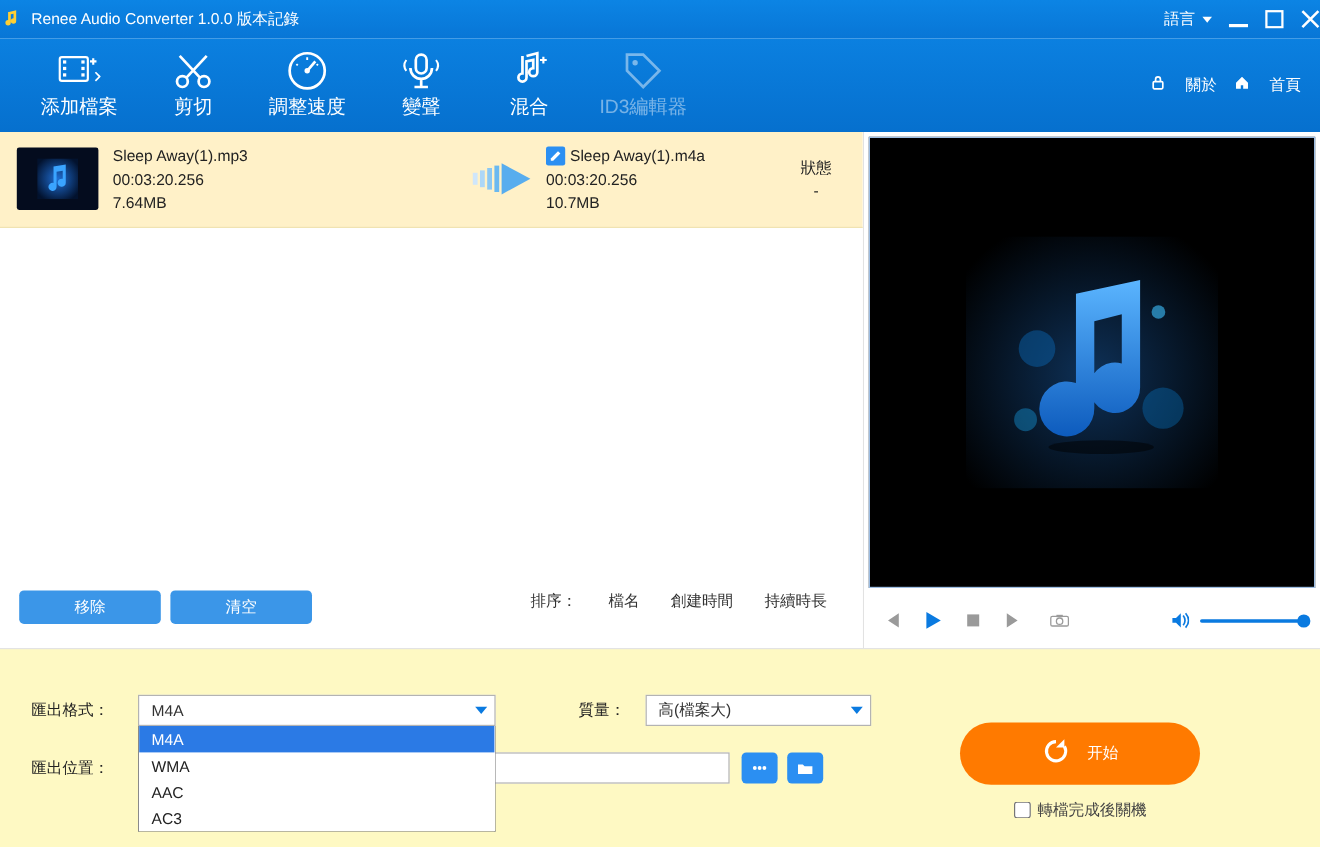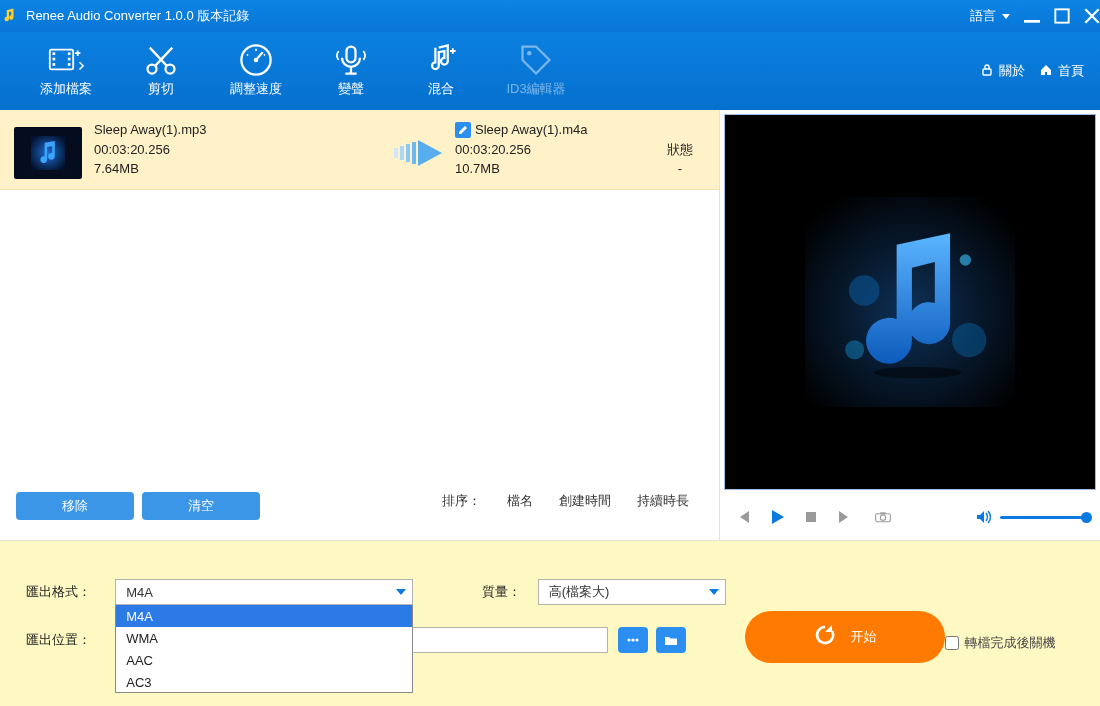--- a/index.html
+++ b/index.html
@@ -9,28 +9,28 @@
 .titlebar .logo svg{width:18px;height:18px;}
 .titlebar .title{flex:1;}
 .titlebar .win-btns{display:flex;align-items:center;gap:14px;}
 .titlebar .lang{display:flex;align-items:center;gap:6px;cursor:pointer;}
 .titlebar .wbtn{width:16px;height:16px;display:flex;align-items:center;justify-content:center;cursor:pointer;}
 .toolbar{height:78px;background:linear-gradient(#0b80e0,#0670ce);display:flex;align-items:center;color:#fff;padding:0 16px;}
 .tool{display:flex;flex-direction:column;align-items:center;justify-content:center;width:90px;height:70px;cursor:pointer;gap:4px;}
 .tool.wide{width:100px;}
 .tool.disabled{opacity:.45;cursor:default;}
 .tool .ticon{width:36px;height:32px;display:flex;align-items:center;justify-content:center;}
-.tool .tlabel{font-size:13px;}
+.tool .tlabel{font-size:16px;}
 .toolbar .spacer{flex:1;}
 .toolbar .right-links{display:flex;gap:14px;align-items:center;}
-.rlink{display:flex;align-items:flex-end;gap:5px;cursor:pointer;font-size:13px;}
+.rlink{display:flex;align-items:flex-start;gap:16px;cursor:pointer;font-size:13px;}
 .main{display:flex;height:430px;}
 .listpane{width:720px;border-right:1px solid #e2e2e2;display:flex;flex-direction:column;}
 .filelist{flex:1;overflow:auto;background:#fff;}
-.filerow{display:flex;align-items:flex-end;padding:10px 14px;background:#fff1c8;border-bottom:1px solid #f0e3b2;}
+.filerow{display:flex;align-items:center;padding:10px 14px;background:#fff1c8;border-bottom:1px solid #f0e3b2;}
 .thumb{width:68px;height:52px;background:#040c1e;border-radius:2px;display:flex;align-items:center;justify-content:center;}
 .thumb svg{width:34px;height:34px;}
 .finfo{padding-left:12px;flex:1;line-height:1.5;color:#222;}
 .arrow{width:72px;height:52px;display:flex;align-items:center;justify-content:center;}
 .arrow svg{width:54px;height:30px;}
 .outinfo{width:200px;line-height:1.5;color:#222;}
 .outinfo .outhead{display:flex;align-items:center;gap:4px;}
 .editicon{width:16px;height:16px;background:#2b8ff2;display:flex;align-items:center;justify-content:center;border-radius:2px;cursor:pointer;}
 .editicon svg{width:10px;height:10px;}
 .status{width:50px;text-align:center;color:#222;line-height:1.5;}
@@ -55,21 +55,21 @@
 .select .selbox{height:26px;border:1px solid #b3b3b3;background:#fff;display:flex;align-items:center;padding:0 22px 0 10px;cursor:pointer;position:relative;color:#333;}
 .select .selbox .caret{position:absolute;right:6px;top:9px;width:0;height:0;border-left:5px solid transparent;border-right:5px solid transparent;border-top:6px solid #0a7ae0;}
 .select .options{position:absolute;top:26px;left:0;right:0;border:1px solid #8a8a8a;border-top:none;background:#fff;z-index:10;overflow:auto;}
 .select .options::-webkit-scrollbar{width:16px;}
 .select .options .opt{height:22px;display:flex;align-items:center;padding:0 10px;cursor:pointer;color:#222;}
 .select .options .opt.sel{background:#2b7ae5;color:#fff;}
 .loc-input{width:492px;height:26px;border:1px solid #b3b3b3;background:#fff;padding:0 8px;}
 .loc-btns{display:flex;gap:8px;margin-left:10px;}
 .sqbtn{width:30px;height:26px;background:#2b8ff2;border-radius:4px;display:flex;align-items:center;justify-content:center;cursor:pointer;}
 .sqbtn svg{width:14px;height:12px;}
-.startarea{flex:1;display:flex;flex-direction:row;align-items:center;justify-content:center;}
+.startarea{flex:1;display:flex;flex-direction:column;align-items:center;justify-content:center;}
 .startbtn{width:200px;height:52px;background:#ff7a00;border-radius:26px;display:flex;align-items:center;justify-content:center;gap:14px;cursor:pointer;font-size:21px;color:#fff;margin-bottom:12px;}
 .startbtn svg{width:24px;height:24px;}
 .shutdown{display:flex;align-items:center;gap:6px;color:#444;}
 .shutdown input{width:14px;height:14px;}
 </style>
 </head>
 <body>
 
 <div class="titlebar">
   <span class="logo">

